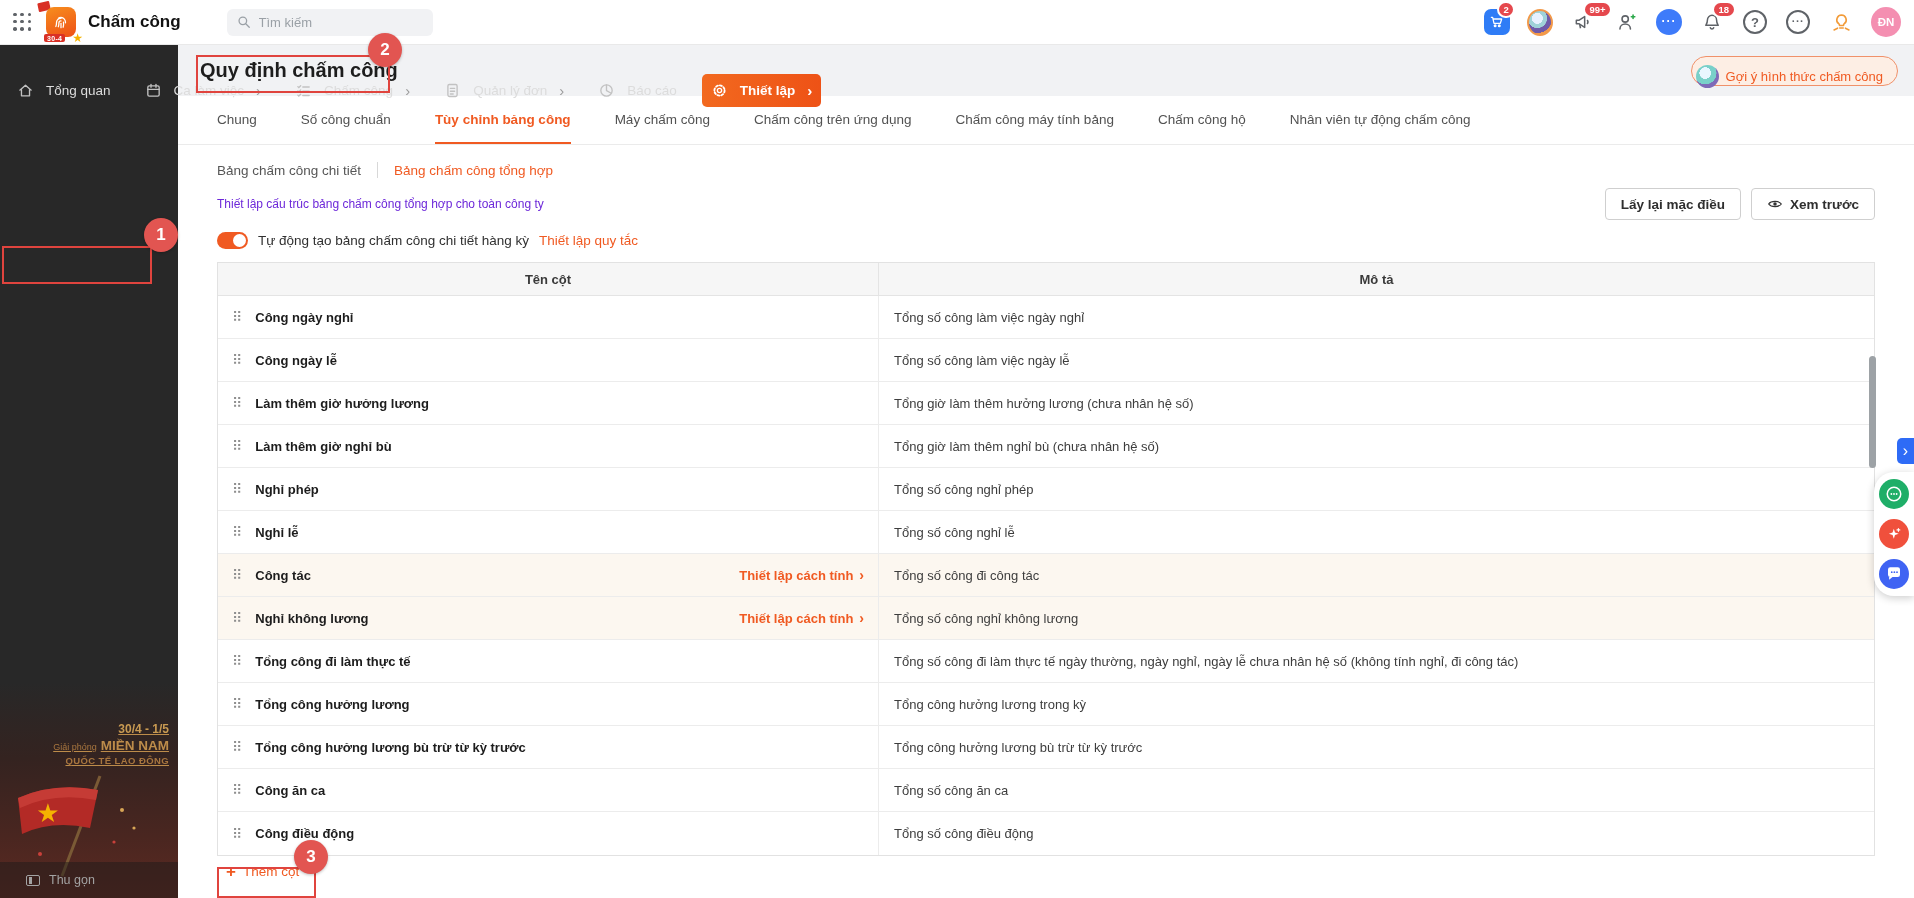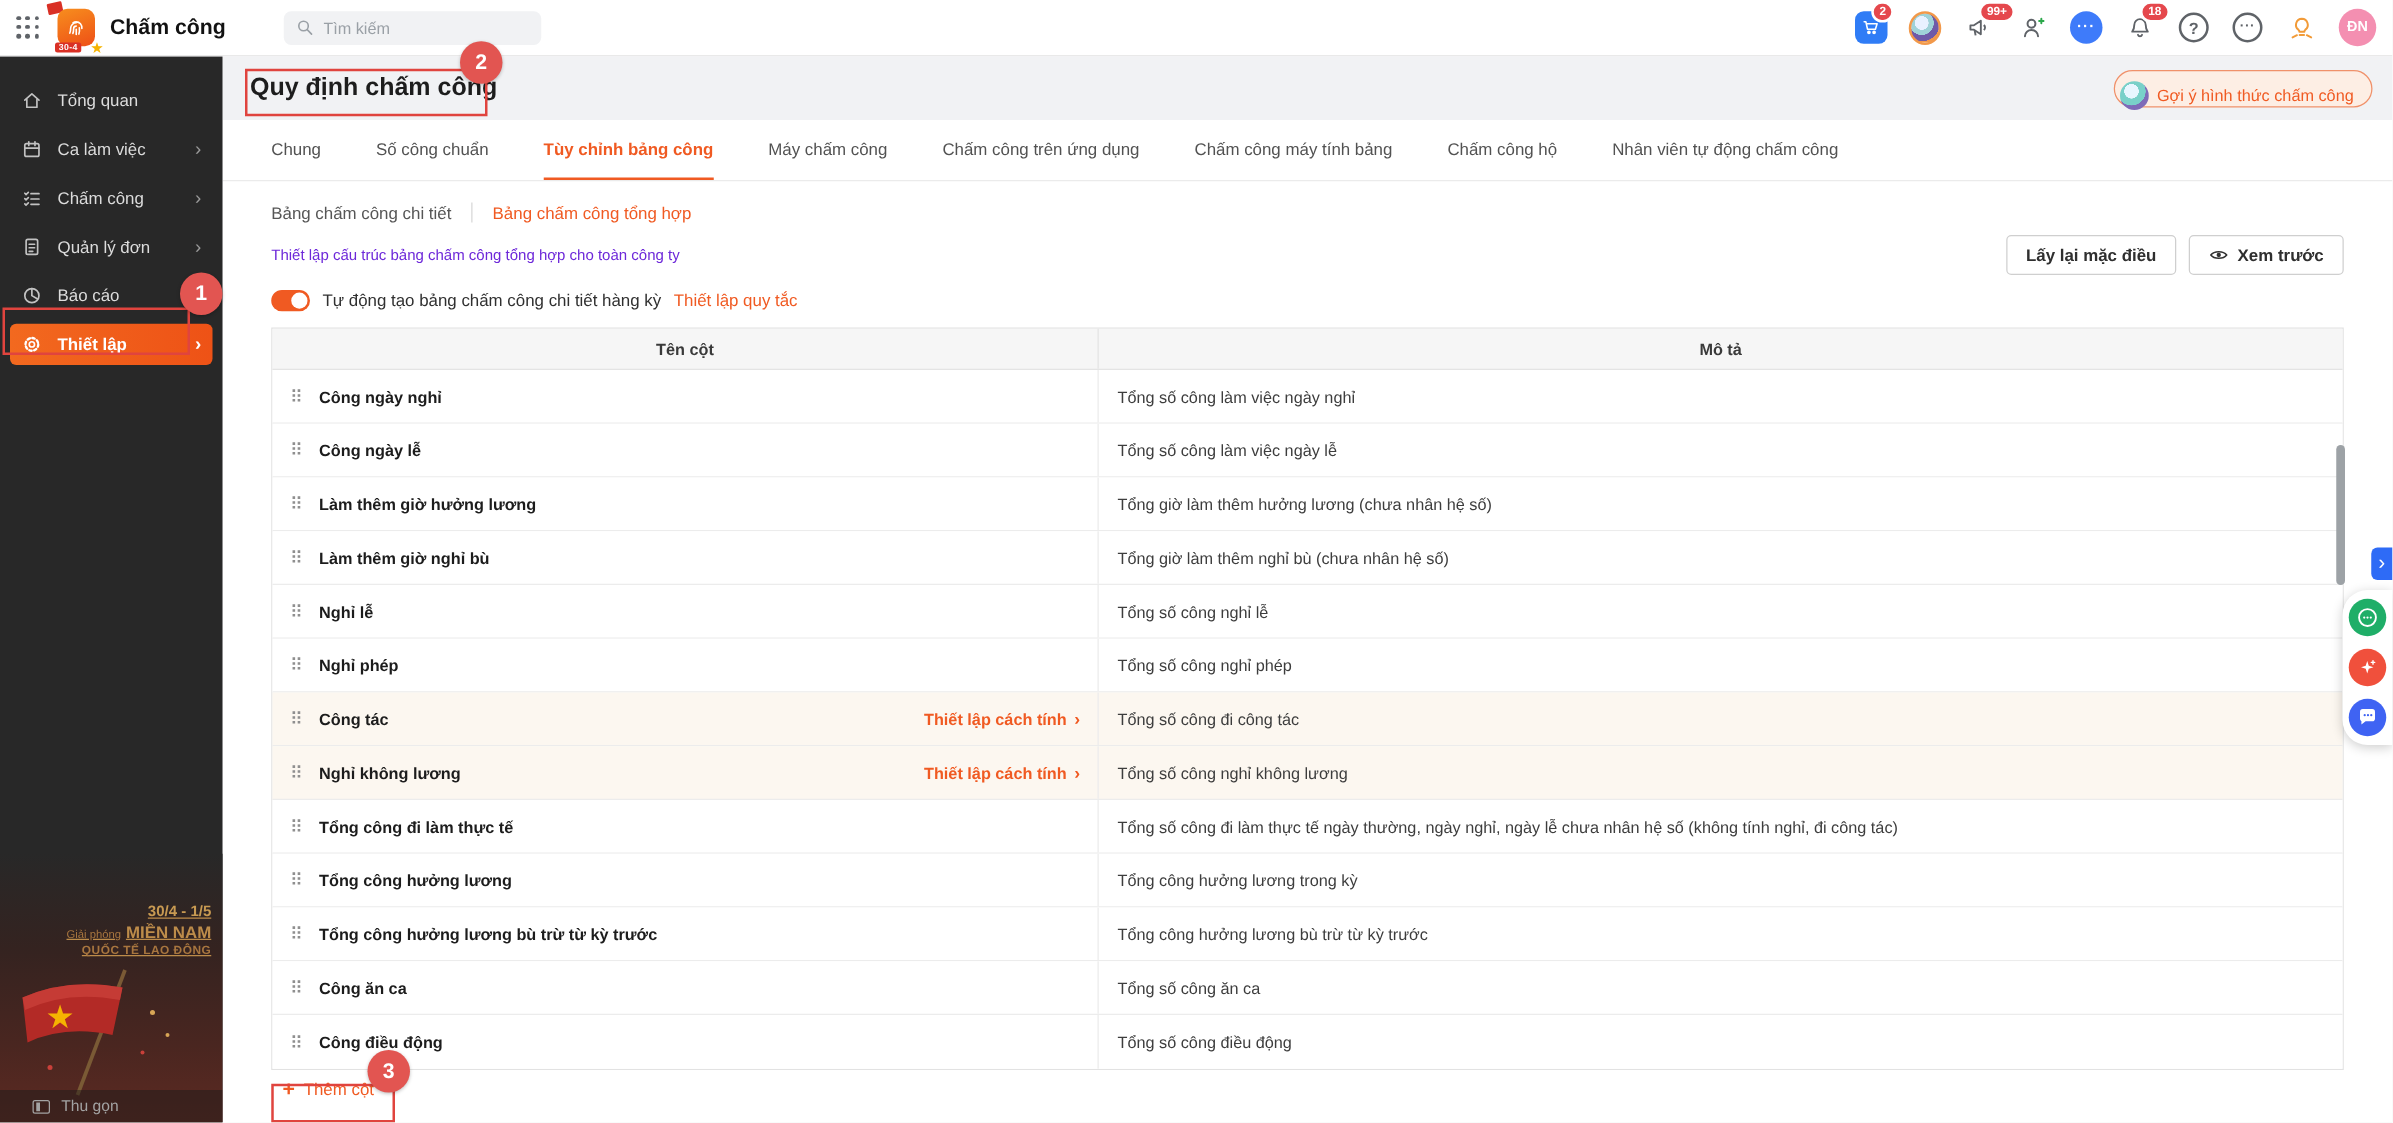--- a/index.html
+++ b/index.html
@@ -34,35 +34,35 @@
   .chat-circle{width:26px;height:26px;border-radius:50%;background:#3e7bfa;display:flex;align-items:center;justify-content:center;color:#fff;font-weight:bold;font-size:12px;letter-spacing:1px;}
   .chat-circle::after{content:"\00B7\00B7\00B7";margin-top:-3px;}
   .ring{width:24px;height:24px;border:2px solid #5f6368;border-radius:50%;display:flex;align-items:center;justify-content:center;font-size:13px;font-weight:bold;color:#5f6368;}
   .ring.q::after{content:"?";}
   .ring.more{letter-spacing:.5px;font-size:11px;}
   .ring.more::after{content:"\00B7\00B7\00B7";margin-top:-2px;}
   .lamp{color:#f29b38;}
   .profile-c{width:30px;height:30px;border-radius:50%;background:#f48fb1;color:#fff;font-weight:bold;font-size:11.5px;display:flex;align-items:center;justify-content:center;}
 
   
-  .sidebar{position:absolute;top:45px;left:0;width:178px;bottom:0;background:#282828;z-index:4;display:flex;flex-direction:column;padding-top:16px;}
+  .sidebar{position:absolute;top:45px;left:0;width:178px;bottom:0;background:#282828;z-index:4;display:flex;flex-direction:row;padding-top:26px;}
   .s-item{height:33px;margin:3px 8px;display:flex;align-items:center;gap:12px;padding:0 9px;border-radius:5px;color:#dcdcdc;font-size:13.5px;cursor:pointer;flex:none;}
   .s-item .sicon{width:17px;height:17px;color:#c2c2c2;flex:none;display:flex;}
   .s-item .chev{margin-left:auto;color:#9b9b9b;font-size:15px;line-height:1;}
   .chev::after{content:"\203A";}
   .s-item.active{background:linear-gradient(90deg,#f2691f,#ee5216);color:#fff;font-weight:bold;}
   .s-item.active .sicon,.s-item.active .chev{color:#fff;}
   .banner{position:absolute;left:0;right:0;bottom:0;height:215px;background:linear-gradient(180deg,#282828 0%,#342320 35%,#4a2620 72%,#5d2a22 100%);overflow:hidden;}
   .banner-text{position:absolute;right:9px;top:38px;text-align:right;color:#bd8c4a;line-height:1.35;text-decoration:underline;}
   .bt1{font-size:12px;font-weight:bold;color:#c89a52;}
   .bt2 small{font-size:9px;font-weight:normal;color:#a8763f;margin-right:4px;}
   .bt2{font-size:13.5px;font-weight:bold;}
   .bt3{font-size:9.5px;font-weight:bold;letter-spacing:.4px;color:#a8763f;}
   .banner svg{position:absolute;left:4px;bottom:18px;}
-  .collapse-bar{position:absolute;left:0;right:0;bottom:0;height:26px;background:rgba(25,25,25,.45);display:flex;align-items:center;gap:9px;padding-left:26px;color:#a3a3a3;font-size:12.5px;cursor:pointer;}
+  .collapse-bar{position:absolute;left:0;right:0;bottom:0;height:36px;background:rgba(25,25,25,.45);display:flex;align-items:center;gap:9px;padding-left:26px;color:#a3a3a3;font-size:12.5px;cursor:pointer;}
   .collapse-icon{width:14px;height:11px;border:1.6px solid #a3a3a3;border-radius:2px;position:relative;}
   .collapse-icon::before{content:"";position:absolute;left:2px;top:1px;bottom:1px;width:2.5px;background:#a3a3a3;}
 
   
   .main{position:absolute;top:45px;left:178px;right:0;bottom:0;overflow:hidden;}
   .page-header{height:51px;display:flex;align-items:center;justify-content:space-between;padding:0 16px 0 22px;}
   .page-title{font-size:20px;font-weight:bold;color:#1d1d1d;}
   .suggest-pill{height:30px;border-radius:15px;border:1px solid #f0916a;background:#fdeee4;color:var(--accent);font-size:13px;display:flex;align-items:center;gap:7px;padding:12px 14px 0 4px;cursor:pointer;}
   .suggest-avatar{width:23px;height:23px;border-radius:50%;background:radial-gradient(circle at 40% 35%,#e8f6ff 0 28%,#79d0c9 29% 55%,#7e6ab8 56% 100%);}
   .panel{position:absolute;top:51px;left:0;right:0;bottom:0;background:#fff;}
@@ -380,30 +380,30 @@
         <div class="trow">
           <div class="cell name-col">
               <span class="drag"></span>
               <span class="rname">Làm thêm giờ nghỉ bù</span>
             </div>
           <div class="cell desc-col">Tổng giờ làm thêm nghỉ bù (chưa nhân hệ số)</div>
         </div>
         <div class="trow">
           <div class="cell name-col">
               <span class="drag"></span>
+              <span class="rname">Nghỉ phép</span>
+            </div>
+          <div class="cell desc-col">Tổng số công nghỉ phép</div>
+        </div>
+        <div class="trow">
+          <div class="cell name-col">
+              <span class="drag"></span>
               <span class="rname">Nghỉ lễ</span>
             </div>
           <div class="cell desc-col">Tổng số công nghỉ lễ</div>
-        </div>
-        <div class="trow">
-          <div class="cell name-col">
-              <span class="drag"></span>
-              <span class="rname">Nghỉ phép</span>
-            </div>
-          <div class="cell desc-col">Tổng số công nghỉ phép</div>
         </div>
         <div class="trow highlight">
           <div class="cell name-col">
             <span class="drag"></span>
               <span class="rname">Công tác</span>
             <span class="row-link">
                 <span>Thiết lập cách tính</span>
                 <span class="chev"></span>
               </span>
           </div>

